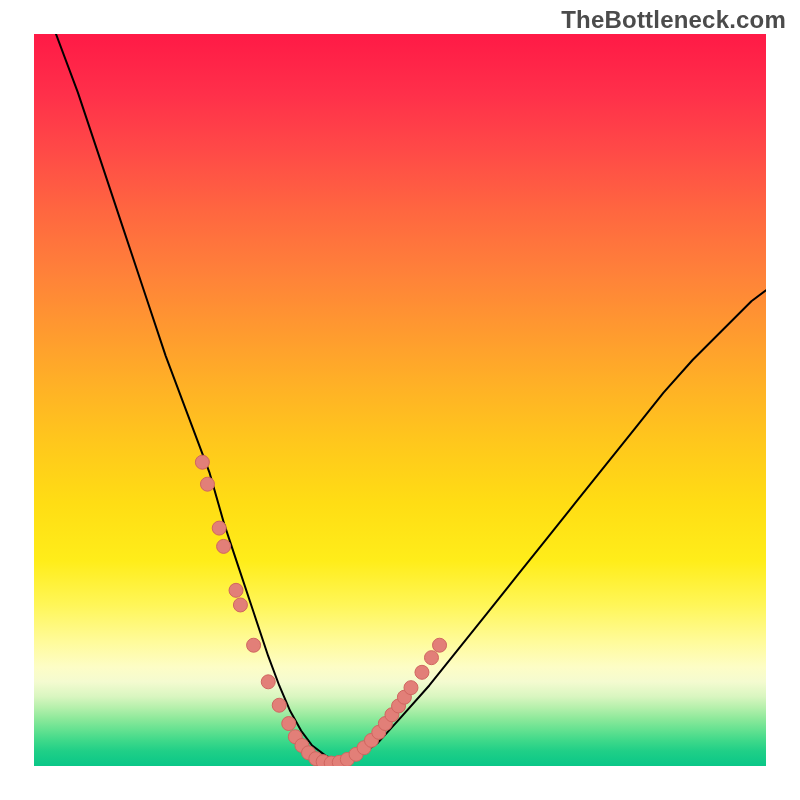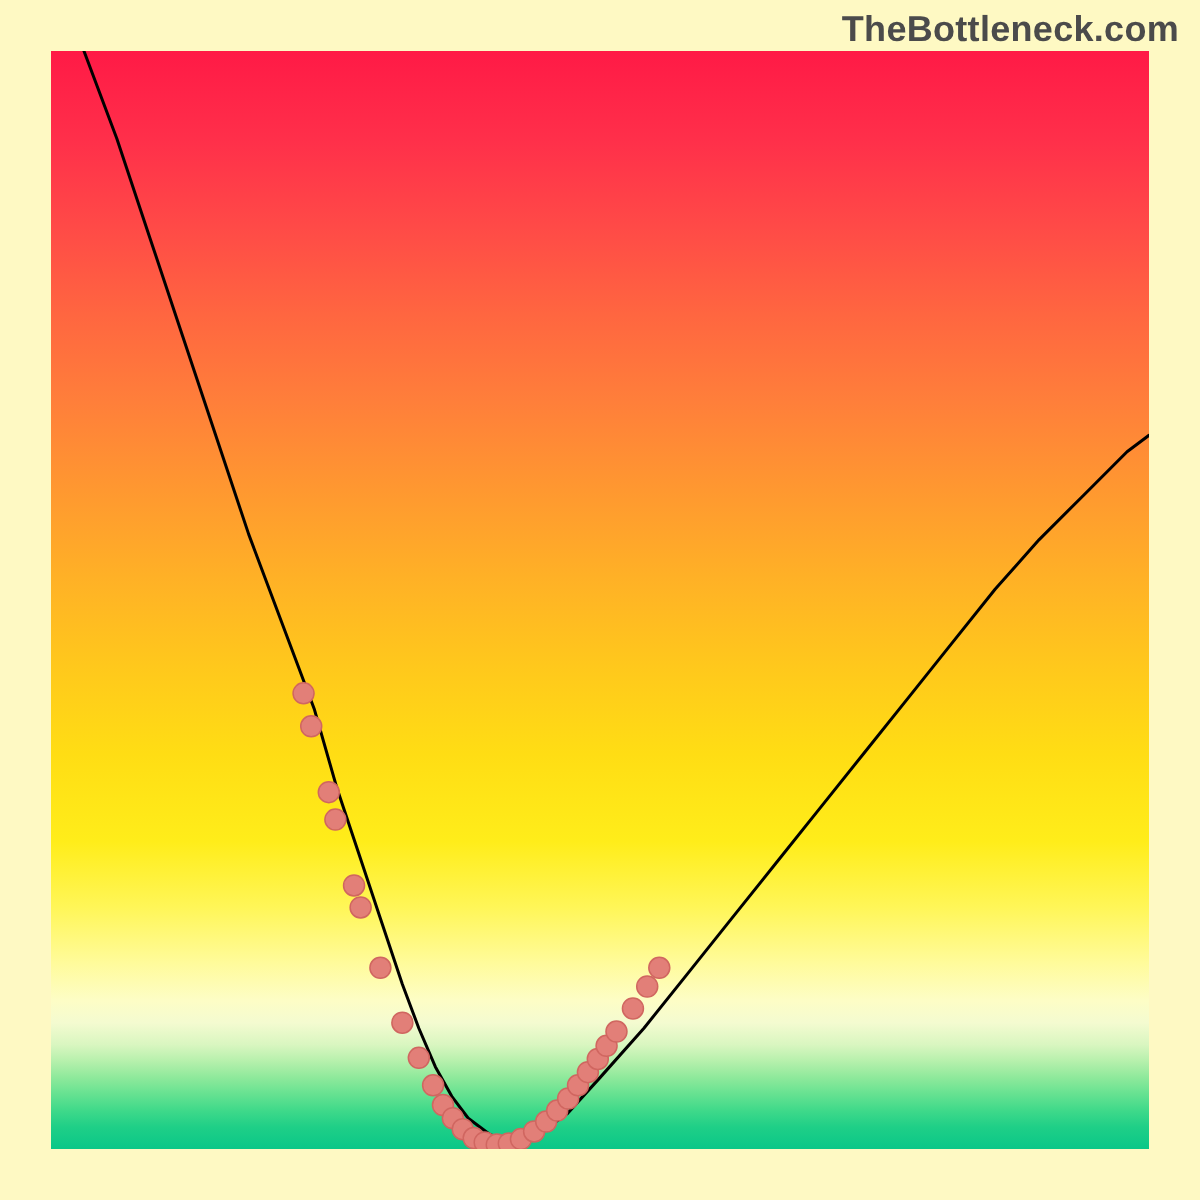--- a/index.html
+++ b/index.html
@@ -10,21 +10,21 @@
     background: #000;
     overflow: hidden;
     font-family: Arial, Helvetica, sans-serif;
   }
   .frame {
     position: absolute;
     top: 0;
     left: 0;
     width: 800px;
     height: 800px;
-    background: #fef9c3;
+    background: #ffffff;
   }
   .plot {
     position: absolute;
     top: 34px;
     left: 34px;
     width: 732px;
     height: 732px;
     overflow: hidden;
   }
   .gradient-bg {

